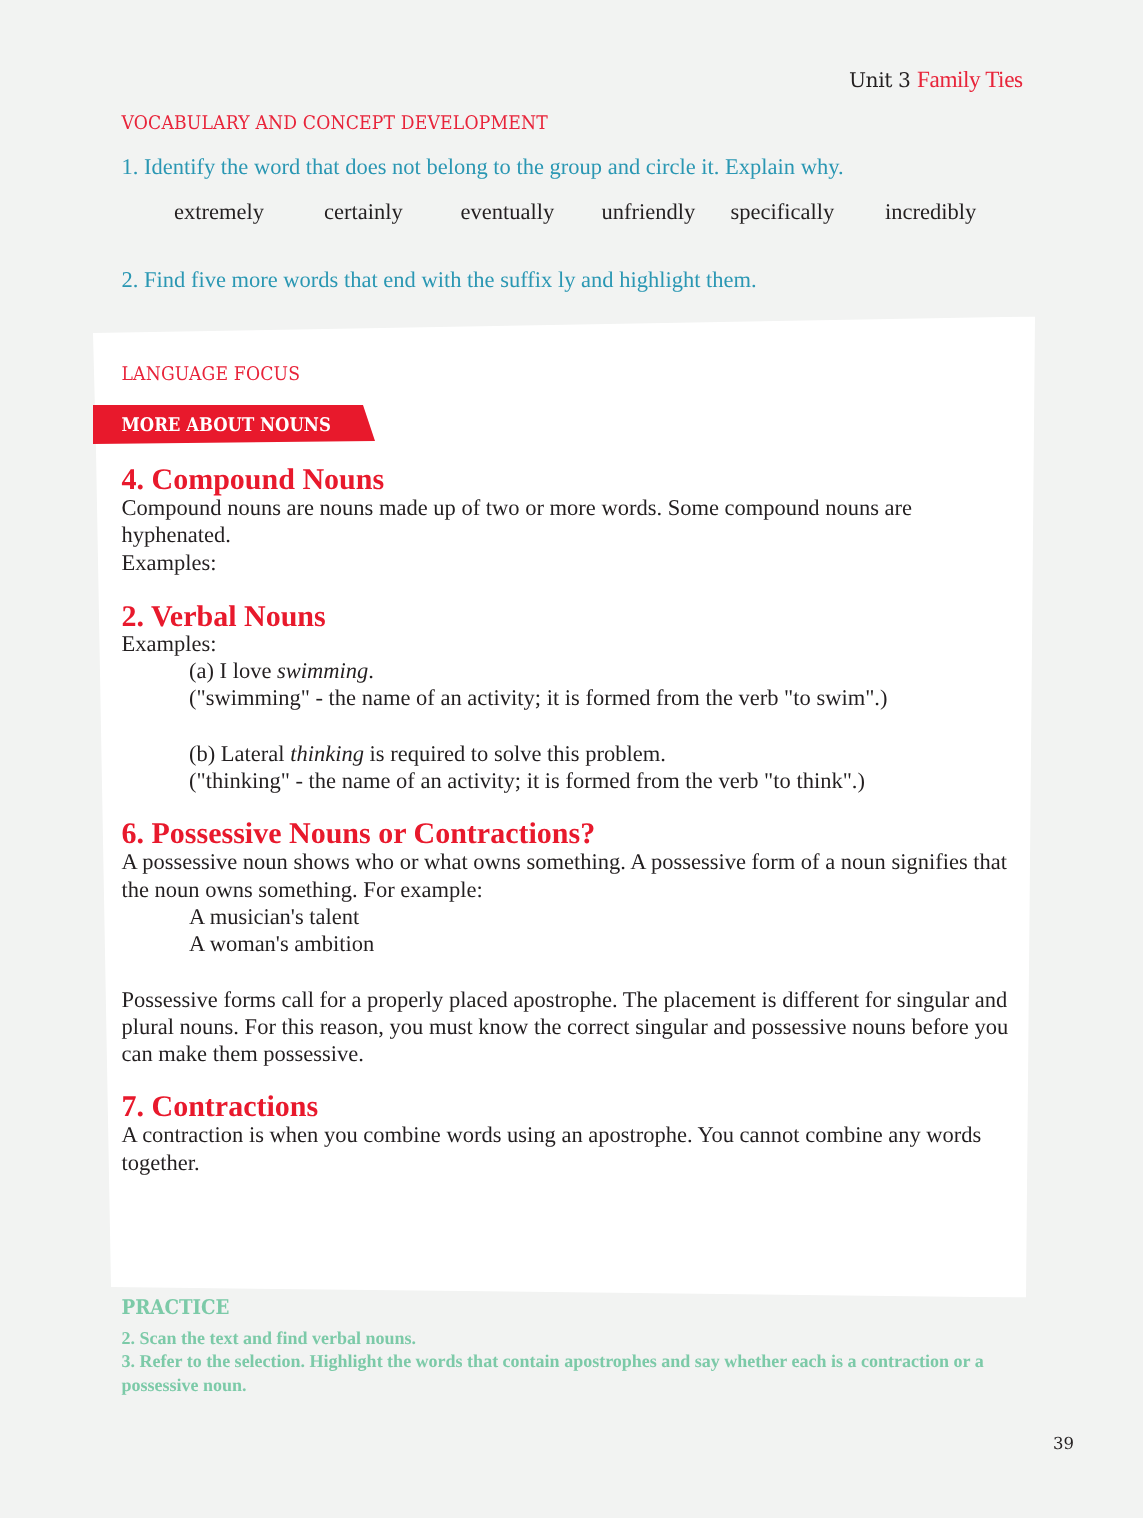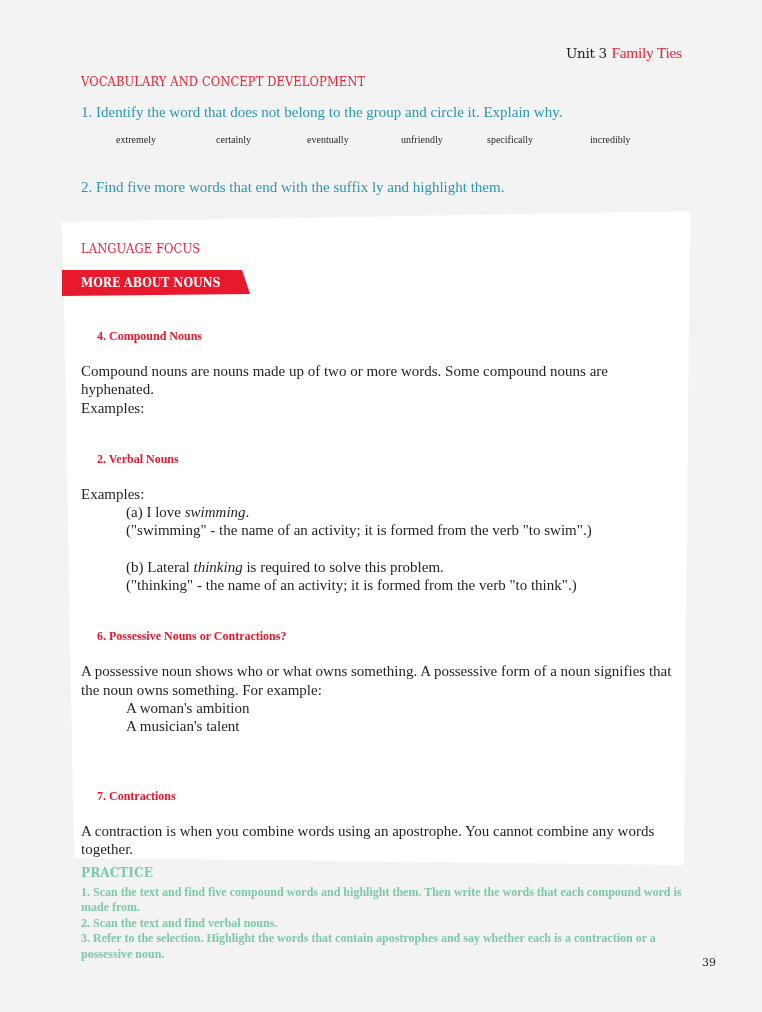--- a/index.html
+++ b/index.html
@@ -33,21 +33,21 @@
 
     .teal-q {
       position: absolute; left: 81px;
       color: #2a97b3; font-size: 15px; white-space: nowrap;
     }
     .q1 { top: 104px; }
     .q2 { top: 179px; }
 
     .word-row {
       position: absolute; top: 134px; left: 0; width: 649px; height: 20px;
-      font-size: 10px;
+      font-size: 15px;
     }
     .word-row span { position: absolute; white-space: nowrap; }
 
     .panel {
       position: absolute; left: 0; top: 0; width: 762px; height: 1012px;
       background: #ffffff;
       clip-path: polygon(62px 222px, 690px 211px, 684px 865px, 74px 858px, 64px 300px);
     }
 
     .lang-heading { position: absolute; top: 241px; left: 81px; }
@@ -62,22 +62,22 @@
       font-family: "DejaVu Serif", serif; font-weight: bold;
       color: #ffffff; font-size: 12.5px;
       transform: scaleX(0.88); transform-origin: left; white-space: nowrap;
     }
 
     .content {
       position: absolute; left: 81px; top: 311px; width: 600px;
       font-size: 15px; line-height: 18.3px;
     }
     .sec-title {
-      color: #e8192c; font-weight: bold; font-size: 12px; line-height: 19px;
-      margin: 16px;
+      color: #e8192c; font-weight: bold; font-size: 20px; line-height: 19px;
+      margin: 0;
     }
     .content p { margin: 0; }
     .indent { padding-left: 45px; }
     .gap { height: 18px; }
     .gap-s { height: 17px; }
     em { font-style: italic; }
 
     .practice-heading {
       position: absolute; top: 864px; left: 81px;
       font-family: "DejaVu Serif", serif; font-weight: bold;
@@ -135,29 +135,29 @@
   <p>Examples:</p>
   <p class="indent"><span>(a) I love </span><em>swimming</em><span>.</span></p>
   <p class="indent">("swimming" - the name of an activity; it is formed from the verb "to swim".)</p>
   <div class="gap"></div>
   <p class="indent"><span>(b) Lateral </span><em>thinking</em><span> is required to solve this problem.</span></p>
   <p class="indent">("thinking" - the name of an activity; it is formed from the verb "to think".)</p>
   <div class="gap-s"></div>
 
   <h3 class="sec-title">6. Possessive Nouns or Contractions?</h3>
   <p>A possessive noun shows who or what owns something. A possessive form of a noun signifies that the noun owns something. For example:</p>
+  <p class="indent">A musician's talent</p>
   <p class="indent">A woman's ambition</p>
-  <p class="indent">A musician's talent</p>
   <div class="gap"></div>
+  <p>Possessive forms call for a properly placed apostrophe. The placement is different for singular and plural nouns. For this reason, you must know the correct singular and possessive nouns before you can make them possessive.</p>
   <div class="gap-s"></div>
 
   <h3 class="sec-title">7. Contractions</h3>
   <p>A contraction is when you combine words using an apostrophe. You cannot combine any words together.</p>
 </div>
 
 <div class="practice-heading">PRACTICE</div>
 <div class="practice-list">
-  <p>1. Scan the text and find five compound words and highlight them. Then write the words that each compound word is made from.</p>
   <p>2. Scan the text and find verbal nouns.</p>
   <p>3. Refer to the selection. Highlight the words that contain apostrophes and say whether each is a contraction or a possessive noun.</p>
 </div>
 
 <div class="page-number">39</div>
 
 </body></html>

